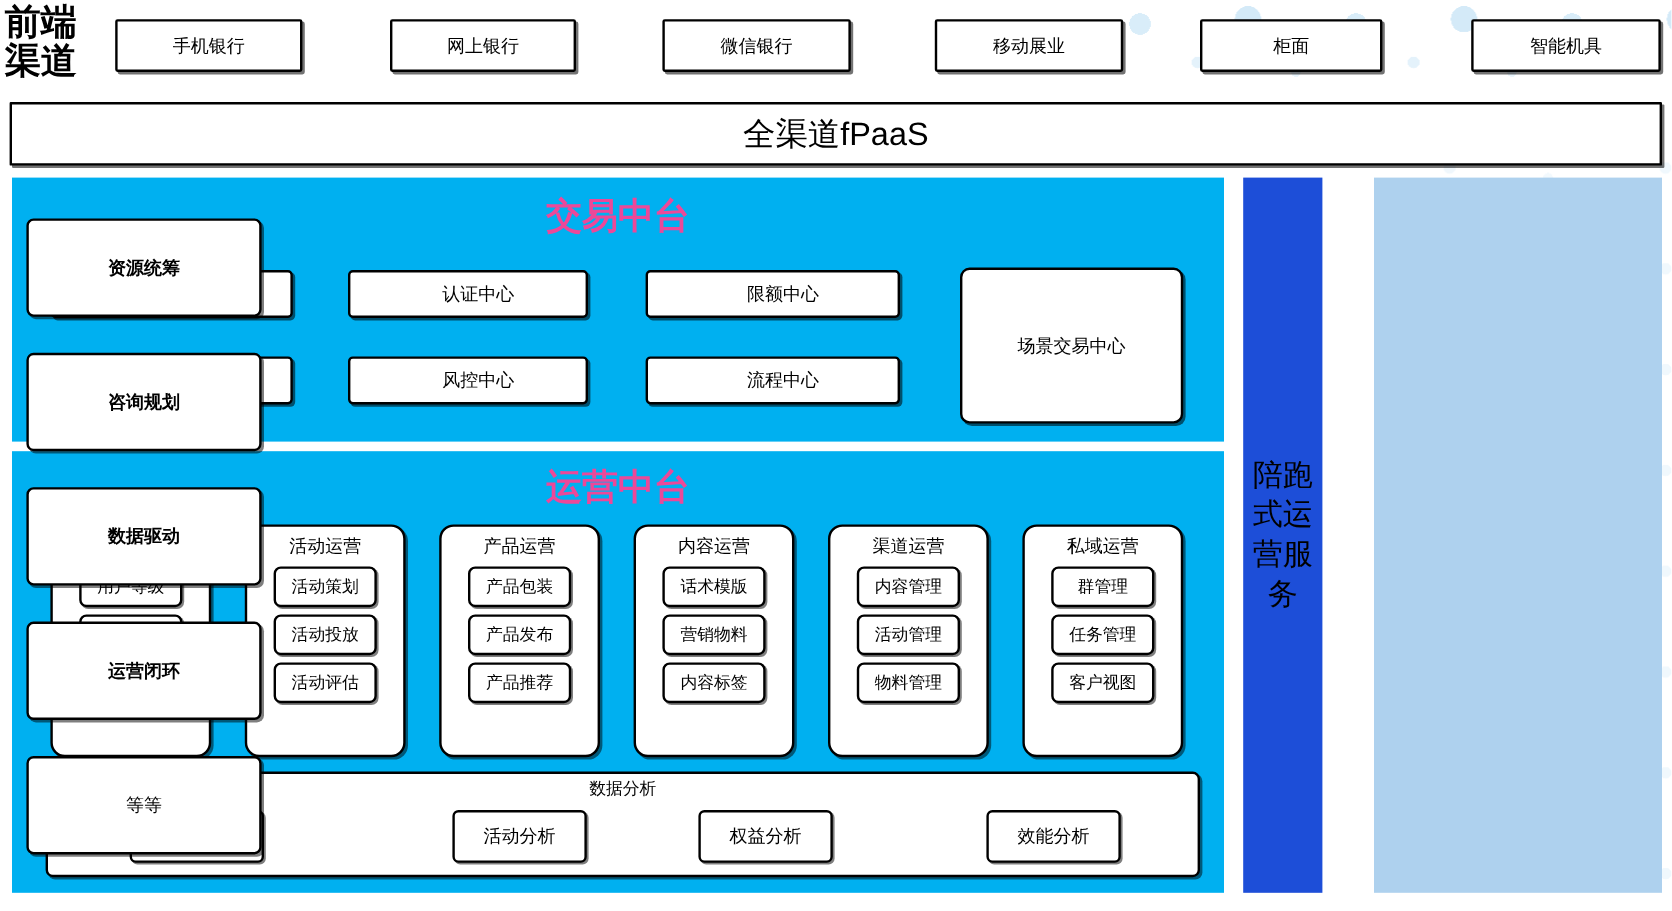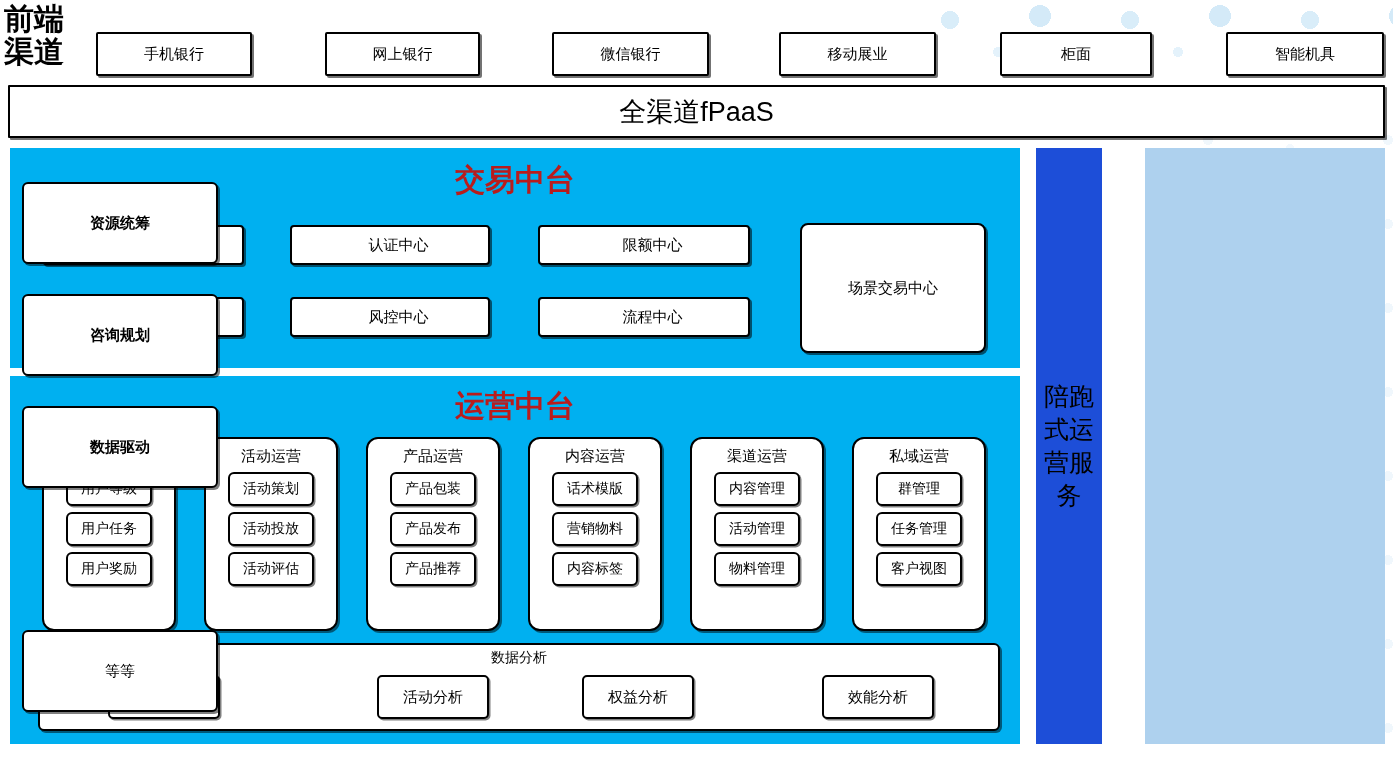--- a/index.html
+++ b/index.html
@@ -43,38 +43,38 @@
 
   
   #frontend-label{
     position:absolute;left:4px;top:2px;width:82px;height:66px;
     font-family:"Liberation Serif","DejaVu Serif",serif;
     font-weight:bold;font-size:30px;line-height:33px;
     letter-spacing:0px;
     z-index:4;
     white-space:pre-line;
   }
-  .channel-box{height:44px;top:32px;font-size:15px;border-radius:2px;}
+  .channel-box{height:44px;top:16px;font-size:15px;border-radius:2px;}
 
   
   #fpaas-bar{
     left:8px;top:85px;width:1377px;height:53px;
     font-size:27px;border-radius:1px;
   }
 
   
   .cyan-panel{
     position:absolute;background:#00B0F0;z-index:1;
   }
   #trade-panel{left:10px;top:148px;width:1010px;height:220px;}
   #ops-panel{left:10px;top:376px;width:1010px;height:368px;}
   .panel-title{
     position:absolute;width:100%;text-align:center;
     font-family:"Liberation Serif","DejaVu Serif",serif;
-    font-weight:bold;font-size:30px;color:#b91c1c;z-index:4;
+    font-weight:bold;font-size:30px;color:#ec4899;z-index:4;
   }
 
   
   .trade-box{height:40px;font-size:15px;border-radius:4px;padding-left:17px;}
   #scene-box{font-size:15px;border-radius:8px;}
 
   
   .ops-group{
     position:absolute;background:#fff;border:2px solid #000;
     border-radius:12px;box-sizing:border-box;
@@ -217,15 +217,16 @@
   </div>
 
   <div id="accompany-strip">
     <div id="accompany-text">陪跑式运营服务</div>
   </div>
 
   <div id="services-panel"></div>
   <div class="service-card" style="top:182px;">资源统筹</div>
   <div class="service-card" style="top:294px;">咨询规划</div>
   <div class="service-card" style="top:406px;">数据驱动</div>
+  <div class="service-card" style="top:518px;">运营闭环</div>
   <div class="service-card plain" style="top:630px;">等等</div>
 
 </div>
 
 </body></html>

